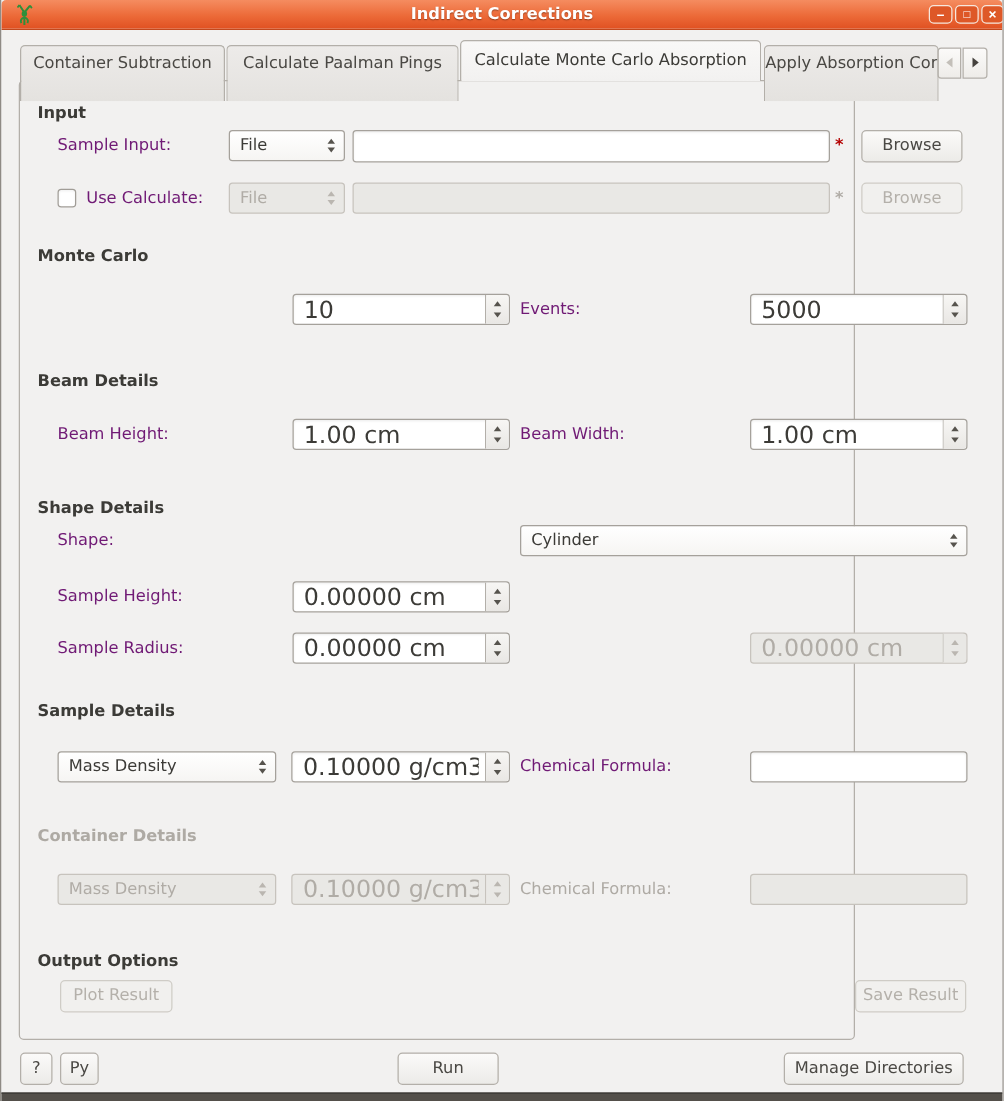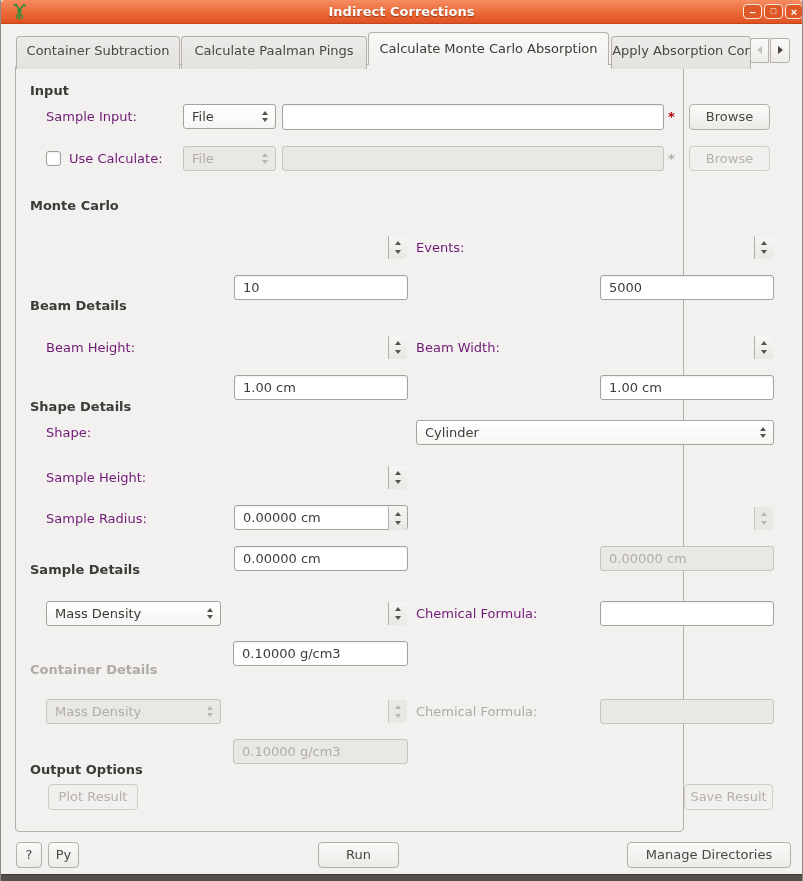--- a/index.html
+++ b/index.html
@@ -17,21 +17,21 @@
     border-radius:4px 4px 0 0;border-bottom:1px solid #c2481c;
   }
   .title-text{position:absolute;left:0;right:0;text-align:center;line-height:23px;
     color:#fff;font-weight:bold;font-size:13px;text-shadow:0 1px 1px rgba(80,25,0,.55);}
   .app-icon{position:absolute;left:9px;top:2px;width:20px;height:20px;}
   .winbtn{position:absolute;top:4px;width:19px;height:15px;background:#de5827;
     border:1px solid #f6e7dd;border-radius:4px;color:#fff;text-align:center;
     line-height:12px;font-size:11px;font-weight:bold;padding:0;cursor:default;}
   .winbtn.max{font-size:9px;line-height:13px;}
   
-  .tab{position:absolute;top:36px;height:33px;border:1px solid #b3afa9;border-bottom:none;
+  .tab{position:absolute;top:36px;height:45px;border:1px solid #b3afa9;border-bottom:none;
     border-radius:4px 4px 0 0;background:linear-gradient(#edebe9,#e4e2df);
     text-align:center;line-height:27px;color:#4a4844;z-index:2;overflow:hidden;white-space:nowrap;}
   .tab.active{top:32px;height:33px;background:linear-gradient(#f9f8f7,#f2f1f0);
     line-height:31px;color:#3c3b37;z-index:4;}
   .tabscroll{position:absolute;top:38px;height:25px;border:1px solid #b3afa9;
     background:linear-gradient(#fbfaf9,#eeece9);z-index:3;}
   .tabscroll i{display:block;width:0;height:0;margin:7px auto 0;}
   .tri-left{border-top:4px solid transparent;border-bottom:4px solid transparent;border-right:5px solid #c3bfb9;}
   .tri-right{border-top:4px solid transparent;border-bottom:4px solid transparent;border-left:5px solid #45423e;}
   
@@ -57,21 +57,21 @@
   .tri-dn{border-left:3.5px solid transparent;border-right:3.5px solid transparent;border-top:4px solid #56534d;}
   .combo.dis,.row.dis .combo{background:#e9e8e5;border-color:#c7c3bd;}
   .combo.dis .combo-text,.row.dis .combo-text{color:#b0aca6;}
   .combo.dis .tri-up,.row.dis .tri-up{border-bottom-color:#bab6b0;}
   .combo.dis .tri-dn,.row.dis .tri-dn{border-top-color:#bab6b0;}
   
   .spin{position:absolute;height:25px;}
   .spin-entry{position:absolute;left:0;top:0;width:100%;height:100%;
     border:1px solid #a5a19b;border-radius:3px;background:#fff;
     box-shadow:inset 0 1px 2px rgba(0,0,0,.07);
-    font-family:"DejaVu Sans",sans-serif;font-size:13px;color:#3c3b37;padding:0 24px 0 8px;margin-top:40px;}
+    font-family:"DejaVu Sans",sans-serif;font-size:19px;color:#3c3b37;padding:0 24px 0 8px;}
   .spin-btns{position:absolute;top:1px;right:1px;bottom:1px;width:19px;
     border-left:1px solid #b3afa9;background:linear-gradient(#f7f6f4,#e9e7e4);
     border-radius:0 3px 3px 0;}
   .spin-btns i{display:block;width:0;height:0;margin:0 auto;}
   .arr-up{border-left:3px solid transparent;border-right:3px solid transparent;border-bottom:4px solid #56534d;margin-top:5px !important;}
   .arr-dn{border-left:3px solid transparent;border-right:3px solid transparent;border-top:4px solid #56534d;margin-top:5px !important;}
   .spin.dis .spin-entry,.row.dis .spin-entry{background:#e9e8e5;border-color:#c7c3bd;color:#b0aca6;box-shadow:none;}
   .spin.dis .spin-btns,.row.dis .spin-btns{background:#e9e8e5;border-left-color:#c7c3bd;}
   .spin.dis .arr-up,.row.dis .arr-up{border-bottom-color:#bab6b0;}
   .spin.dis .arr-dn,.row.dis .arr-dn{border-top-color:#bab6b0;}
@@ -282,16 +282,16 @@
     <div class="row" style="top:719px;height:26px">
       <button class="btn dis" style="left:32px;width:90px">Plot Result</button>
       <button class="btn dis" style="left:668px;width:89px">Save Result</button>
     </div>
 
   </div>
 
   <button class="btn footbtn" style="left:15px;width:26px">?</button>
   <button class="btn footbtn" style="left:47px;width:31px">Py</button>
   <button class="btn footbtn" style="left:317px;width:81px">Run</button>
-  <button class="btn footbtn" style="left:626px;width:164px">Manage Directories</button>
+  <button class="btn footbtn" style="left:626px;width:144px">Manage Directories</button>
 
   <div class="bottom-band"></div>
 </div>
 
 </body></html>

